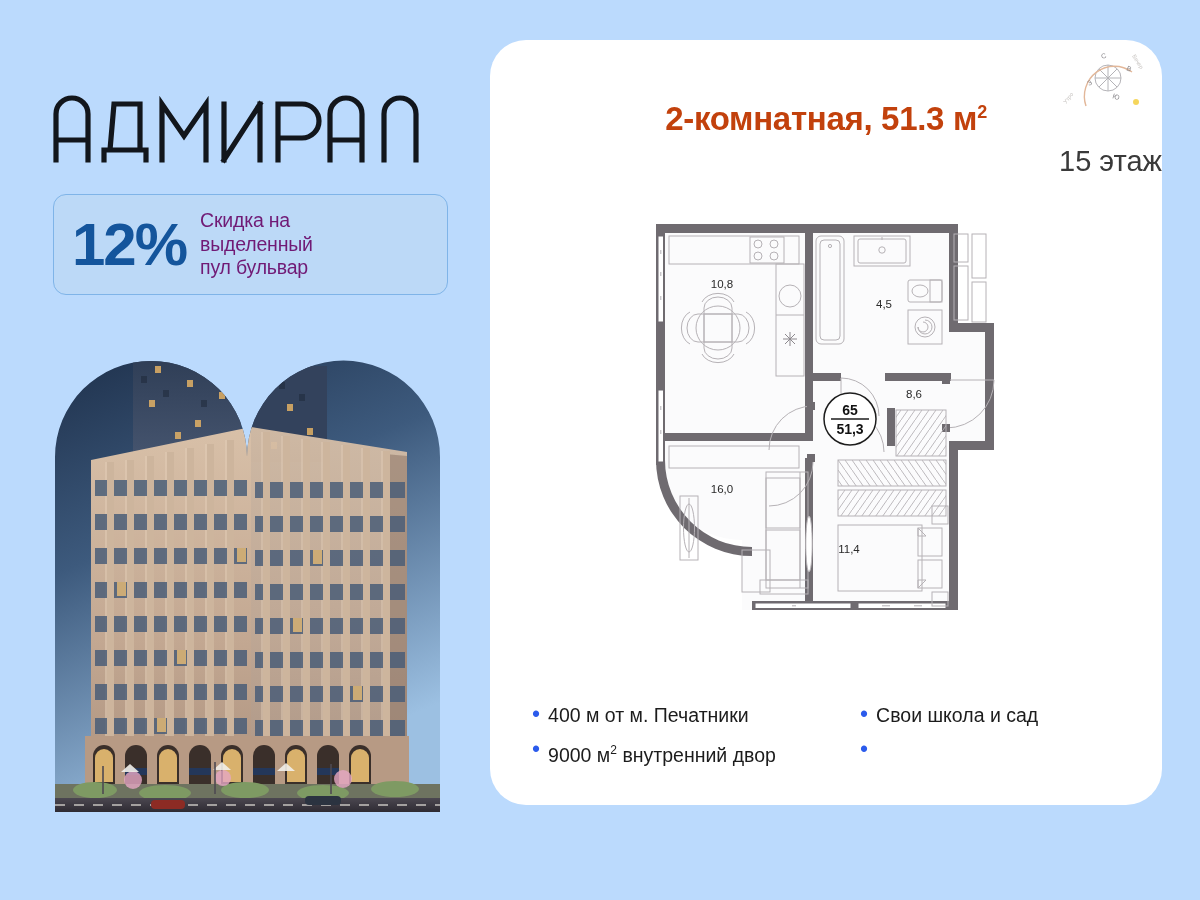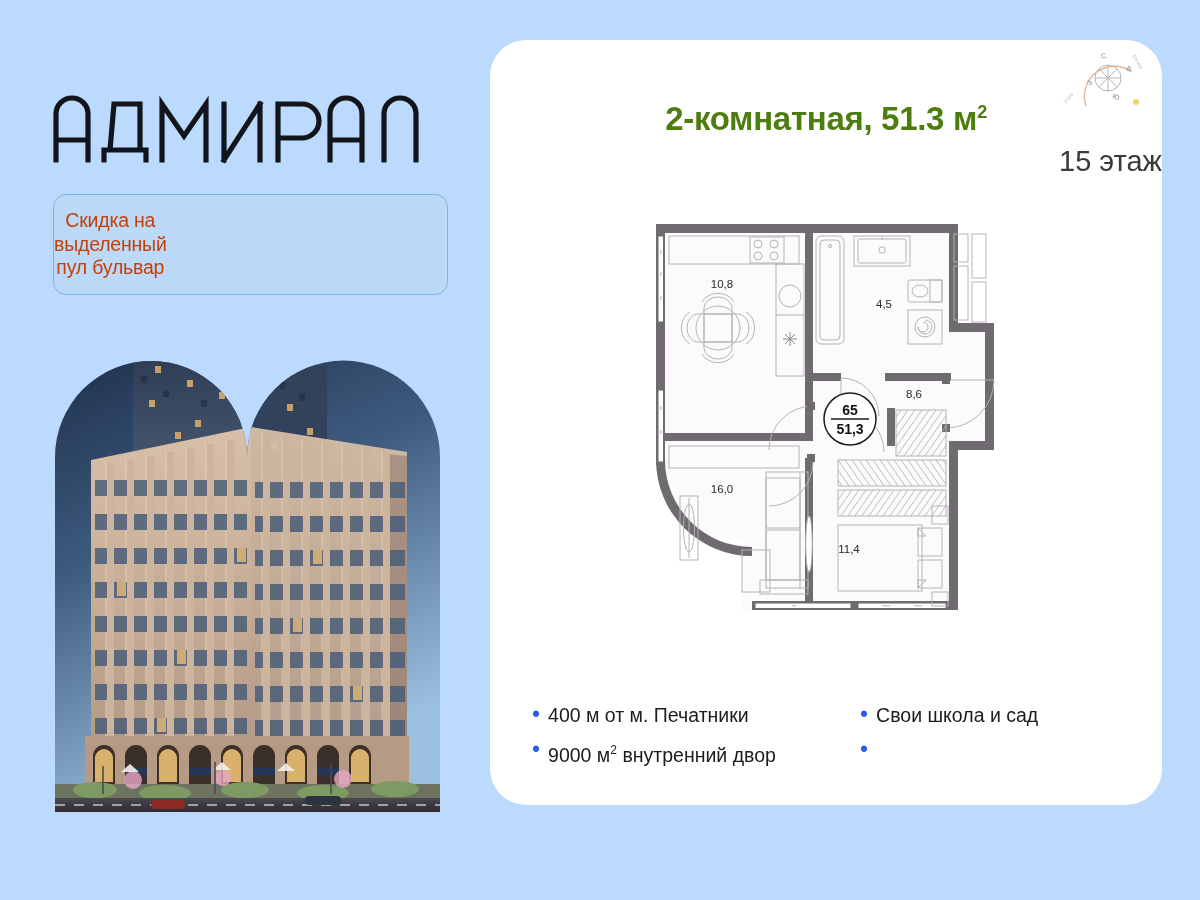--- a/index.html
+++ b/index.html
@@ -26,39 +26,39 @@
     position:absolute; left:53px; top:194px; width:395px; height:101px;
     border:1.6px solid #7fb4e8; border-radius:13px;
     background:#bcd9f7;
     display:flex; align-items:center;
   }
   #discount-percent {
     font-size:60px; font-weight:700; color:#14559c;
     letter-spacing:-2px; margin-left:18px; line-height:60px;
   }
   #discount-text {
-    font-size:19.5px; font-weight:400; color:#c2410c;
-    line-height:23.5px; letter-spacing:-0.2px;text-align:center;
+    margin-left:14px; font-size:19.5px; font-weight:400; color:#701a75;
+    line-height:23.5px; letter-spacing:-0.2px;
   }
 
   
   #building-render {
     position:absolute; left:55px; top:332px; width:385px; height:480px;
   }
   .render-clip { position:absolute; inset:0; }
 
   
   #plan-card {
     position:absolute; left:490px; top:40px; width:672px; height:765px;
     background:#ffffff; border-radius:36px;
   }
 
   #plan-title {
     position:absolute; left:0; right:0; top:60px; text-align:center;
-    font-size:33px; font-weight:700; color:#4d7c0f; letter-spacing:-0.3px;
+    font-size:33px; font-weight:700; color:#c2410c; letter-spacing:-0.3px;
   }
   #plan-title sup { font-size:18px; vertical-align:super; font-weight:700; }
   #plan-floor {
     position:absolute; left:0; right:0; top:105px; text-align:right;
     font-size:29px; font-weight:400; color:#3a3a3a;
   }
 
   #compass { position:absolute; right:18px; top:10px; width:82px; height:82px; opacity:.75;}
 
   #floorplan { position:absolute; left:152px; top:170px; width:400px; height:430px; }
@@ -104,20 +104,21 @@
         <path d="M226 68 L226 12 L250 12 A16 16 0 0 1 250 46 L226 46"></path>
 
         <path d="M278 68 L278 22 A16 16 0 0 1 310 22 L310 68 M278 48 L310 48"></path>
 
         <path d="M332 68 L332 22 A16 16 0 0 1 364 22 L364 68"></path>
       </g>
     </svg>
   </div>
 
   <div id="discount-badge">
+    <span id="discount-percent">12%</span>
     <span id="discount-text">
       <span>Скидка на</span><br>
       <span>выделенный</span><br>
       <span>пул бульвар</span>
     </span>
   </div>
 
   <div id="building-render">
     <svg class="render-clip" viewBox="0 0 385 480" xmlns="http://www.w3.org/2000/svg">
       <defs>

